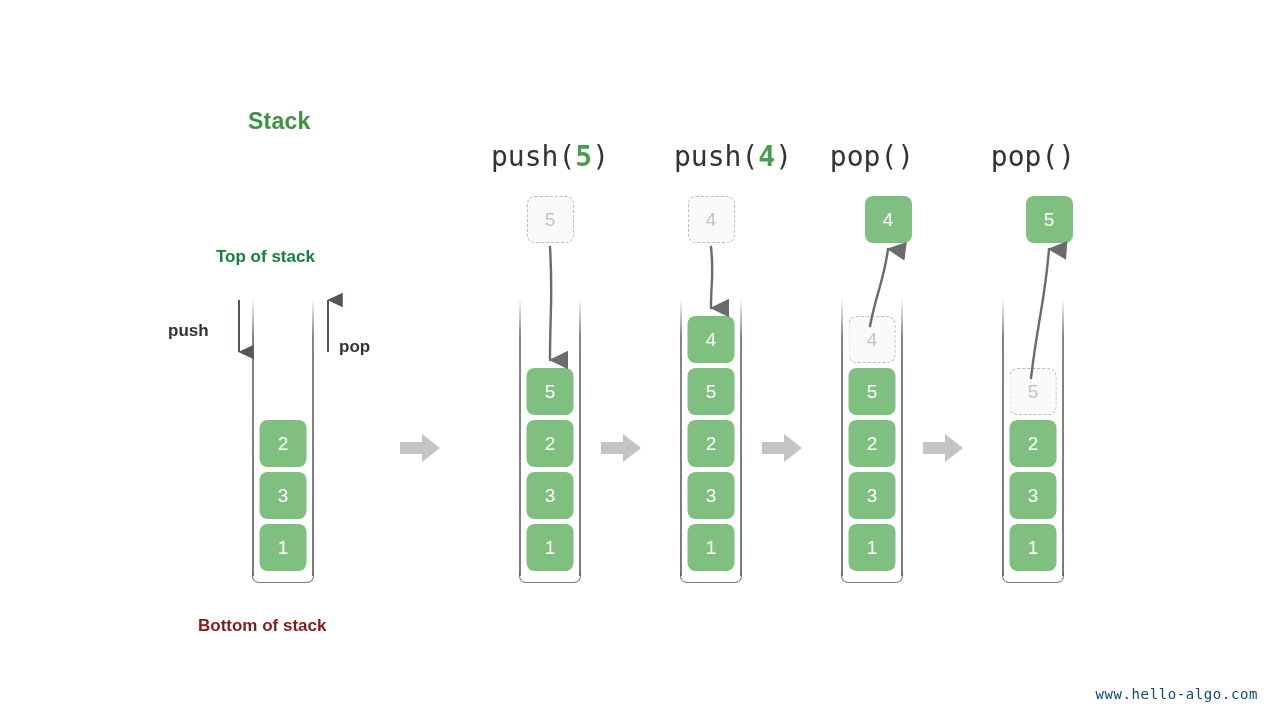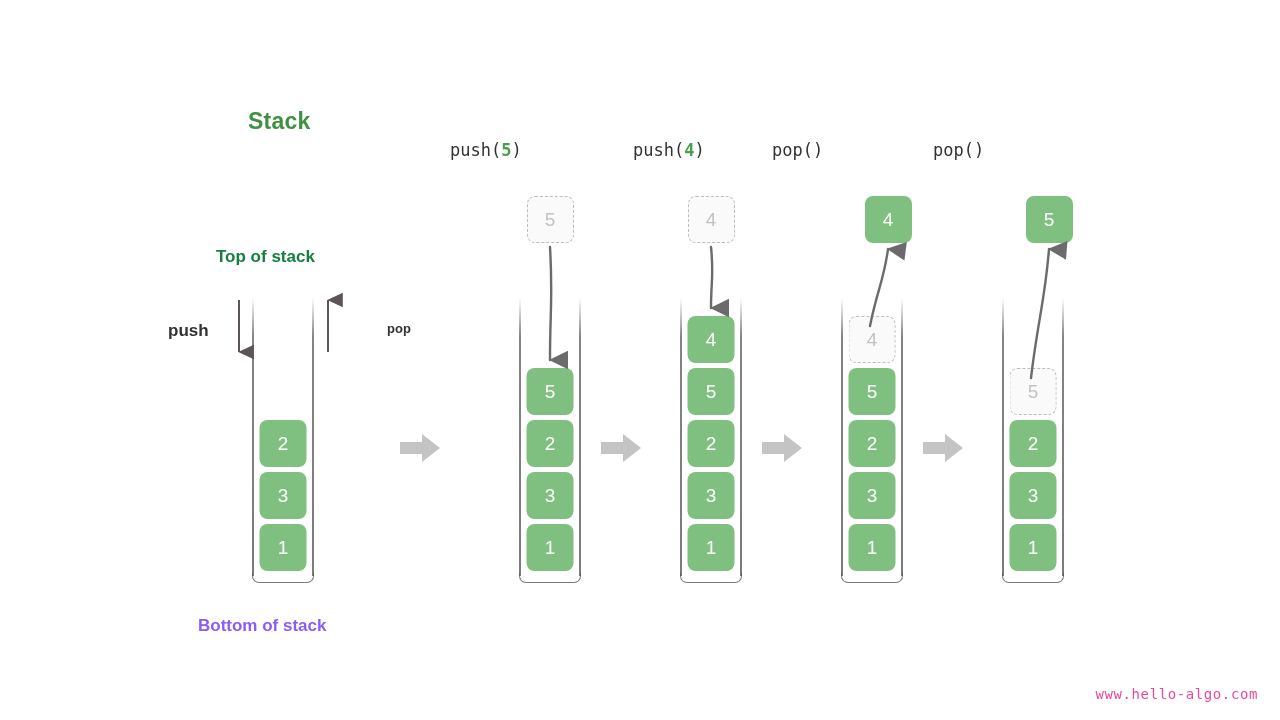--- a/index.html
+++ b/index.html
@@ -38,45 +38,45 @@
     top: 247px;
     font-size: 17px;
     font-weight: bold;
     color: #15803d;
   }
   #bottom-of-stack-label {
     left: 198px;
     top: 616px;
     font-size: 17px;
     font-weight: bold;
-    color: #8b5cf6;
+    color: #7f1d1d;
   }
   #push-label {
     left: 168px;
     top: 321px;
     font-size: 17px;
     font-weight: bold;
     color: #333333;
   }
   #pop-label {
     left: 339px;
-    top: 321px;
-    font-size: 13px;
+    top: 337px;
+    font-size: 17px;
     font-weight: bold;
     color: #333333;
-    margin-left: 48px;
   }
 
   
   .op-label {
     position: absolute;
     top: 140px;
     width: 200px;
+    text-align: center;
     font-family: "DejaVu Sans Mono", "Liberation Mono", monospace;
-    font-size: 17px;
+    font-size: 28px;
     color: #333333;
     letter-spacing: 0px;
   }
   .op-label .arg { color: #4a9d4e; font-weight: bold; }
 
   
   .stack-col { position: absolute; }
   .container-shape {
     position: absolute;
     width: 62px;
@@ -155,21 +155,21 @@
     height: 720px;
     pointer-events: none;
   }
 
   
   #watermark {
     right: 22px;
     bottom: 18px;
     font-family: "DejaVu Sans Mono", "Liberation Mono", monospace;
     font-size: 14px;
-    color: #ec4899;
+    color: #0c4a6e;
     letter-spacing: .6px;
   }
 </style>
 </head>
 <body>
 
 <div class="canvas">
 
   <div class="abs" id="stack-title">Stack</div>
   <div class="abs" id="top-of-stack-label">Top of stack</div>

